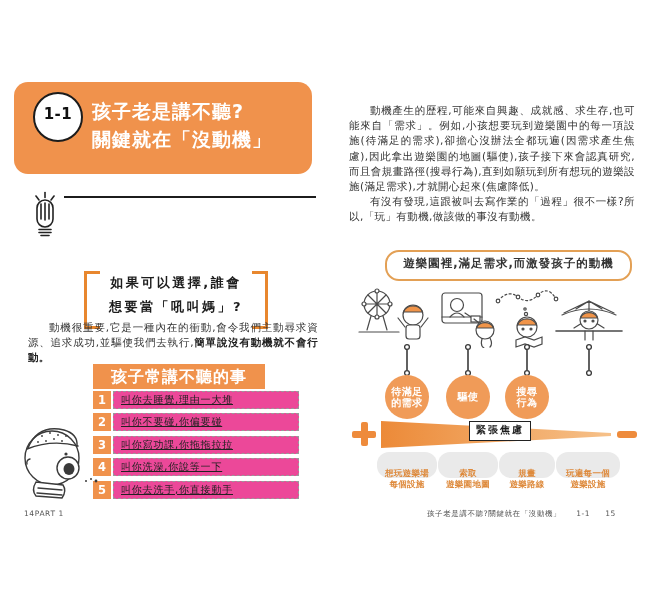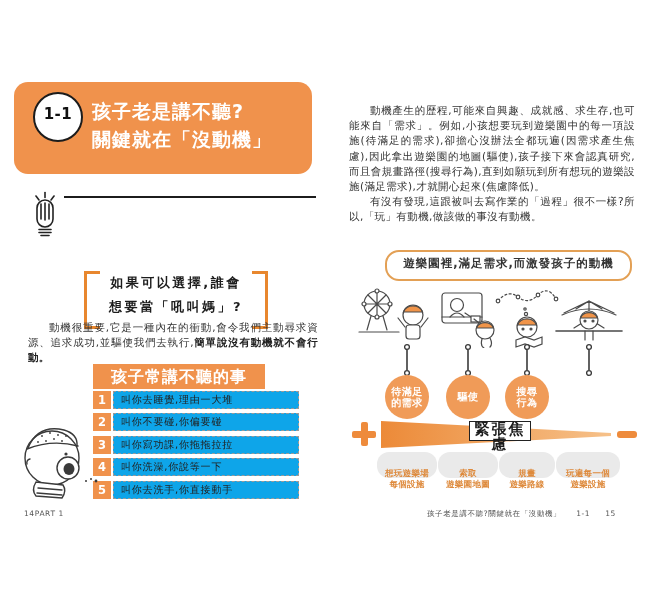--- a/index.html
+++ b/index.html
@@ -25,22 +25,22 @@
   .brk-r{right:-6px;border-right:3.5px solid #E8872E;border-top:3.5px solid #E8872E;border-bottom:3.5px solid #E8872E;}
   .para2{left:28px;top:320px;width:290px;font-size:10.5px;line-height:15.2px;
          letter-spacing:0.3px;text-align:justify;text-indent:2em;color:#333;}
   .para2 b{color:#222;}
   .banner{left:93px;top:364px;width:172px;height:25px;background:#F0924C;color:#fff;
           font-size:16px;font-weight:bold;text-align:center;line-height:25px;letter-spacing:1px;}
   .toplist{left:93px;top:391px;width:206px;display:flex;flex-direction:column;gap:4.4px;}
   .toprow{display:flex;height:18px;gap:2px;}
   .topnum{width:18px;height:18px;background:#F0924C;color:#fff;font-size:11.5px;font-weight:bold;
           text-align:center;line-height:18px;flex:0 0 18px;}
-  .topitm{flex:1;border:1px dashed #9a9a9a;background:#0ea5e9;font-size:10px;line-height:16px;
-          padding-left:7px;letter-spacing:0.8px;color:#222;}
+  .topitm{flex:1;border:1px dashed #9a9a9a;background:#ec4899;font-size:10px;line-height:16px;
+          padding-left:7px;letter-spacing:0.8px;color:#222;text-decoration:underline;}
   .boy{left:8px;top:418px;width:98px;height:92px;}
   .footer-l{left:24px;top:509px;display:flex;font-size:7.5px;color:#555;letter-spacing:0.6px;}
 
   
   .rtext{left:349px;top:103px;width:286px;font-size:10.5px;line-height:15.2px;
          letter-spacing:0.4px;text-align:justify;color:#333;}
   .rtext p{margin:0;text-indent:2em;}
   .diagram-title{left:385px;top:250px;width:243px;height:27px;border:2px solid #E3A055;border-radius:14px;
                  background:#fff;font-size:11.5px;font-weight:bold;color:#333;text-align:center;
                  line-height:23px;letter-spacing:1px;}
@@ -51,21 +51,21 @@
                 color:#fff;font-size:10px;font-weight:bold;line-height:11.5px;letter-spacing:0.5px;text-align:center;}
   .stage-circle div:empty{display:none;}
   .plus-icon{left:352px;top:422px;width:24px;height:24px;}
   .plus-icon::before{content:"";position:absolute;left:0;top:8.5px;width:24px;height:7px;background:#EE8B3C;border-radius:2px;}
   .plus-icon::after{content:"";position:absolute;left:8.5px;top:0;width:7px;height:24px;background:#EE8B3C;border-radius:2px;}
   .wedge{left:381px;top:421px;width:230px;height:27px;
          background:linear-gradient(90deg,#EC8A38,#F6C18A);
          clip-path:polygon(0 0,100% 44%,100% 56%,0 100%);}
   .minus-icon{left:617px;top:431px;width:20px;height:7px;background:#EE8B3C;border-radius:3px;}
   .anxiety{left:469px;top:421px;width:60px;height:18px;background:#fff;border:1.5px solid #222;
-           font-size:15px;font-weight:bold;color:#1c1c1c;text-align:center;line-height:15px;letter-spacing:2px;}
+           font-size:10px;font-weight:bold;color:#1c1c1c;text-align:center;line-height:15px;letter-spacing:2px;}
   .cap-pill{position:absolute;top:452px;height:26px;background:#EAEAEA;border-radius:12px;
             color:#DE8A3C;font-size:8.5px;font-weight:bold;line-height:11px;text-align:center;
             padding-top:16px;box-sizing:border-box;letter-spacing:0.3px;}
   .footer-r{left:360px;top:509px;width:256px;display:flex;justify-content:flex-end;gap:15px;
             font-size:7.5px;color:#555;letter-spacing:0.6px;}
 </style>
 </head>
 <body>
 
 <div class="spread">

